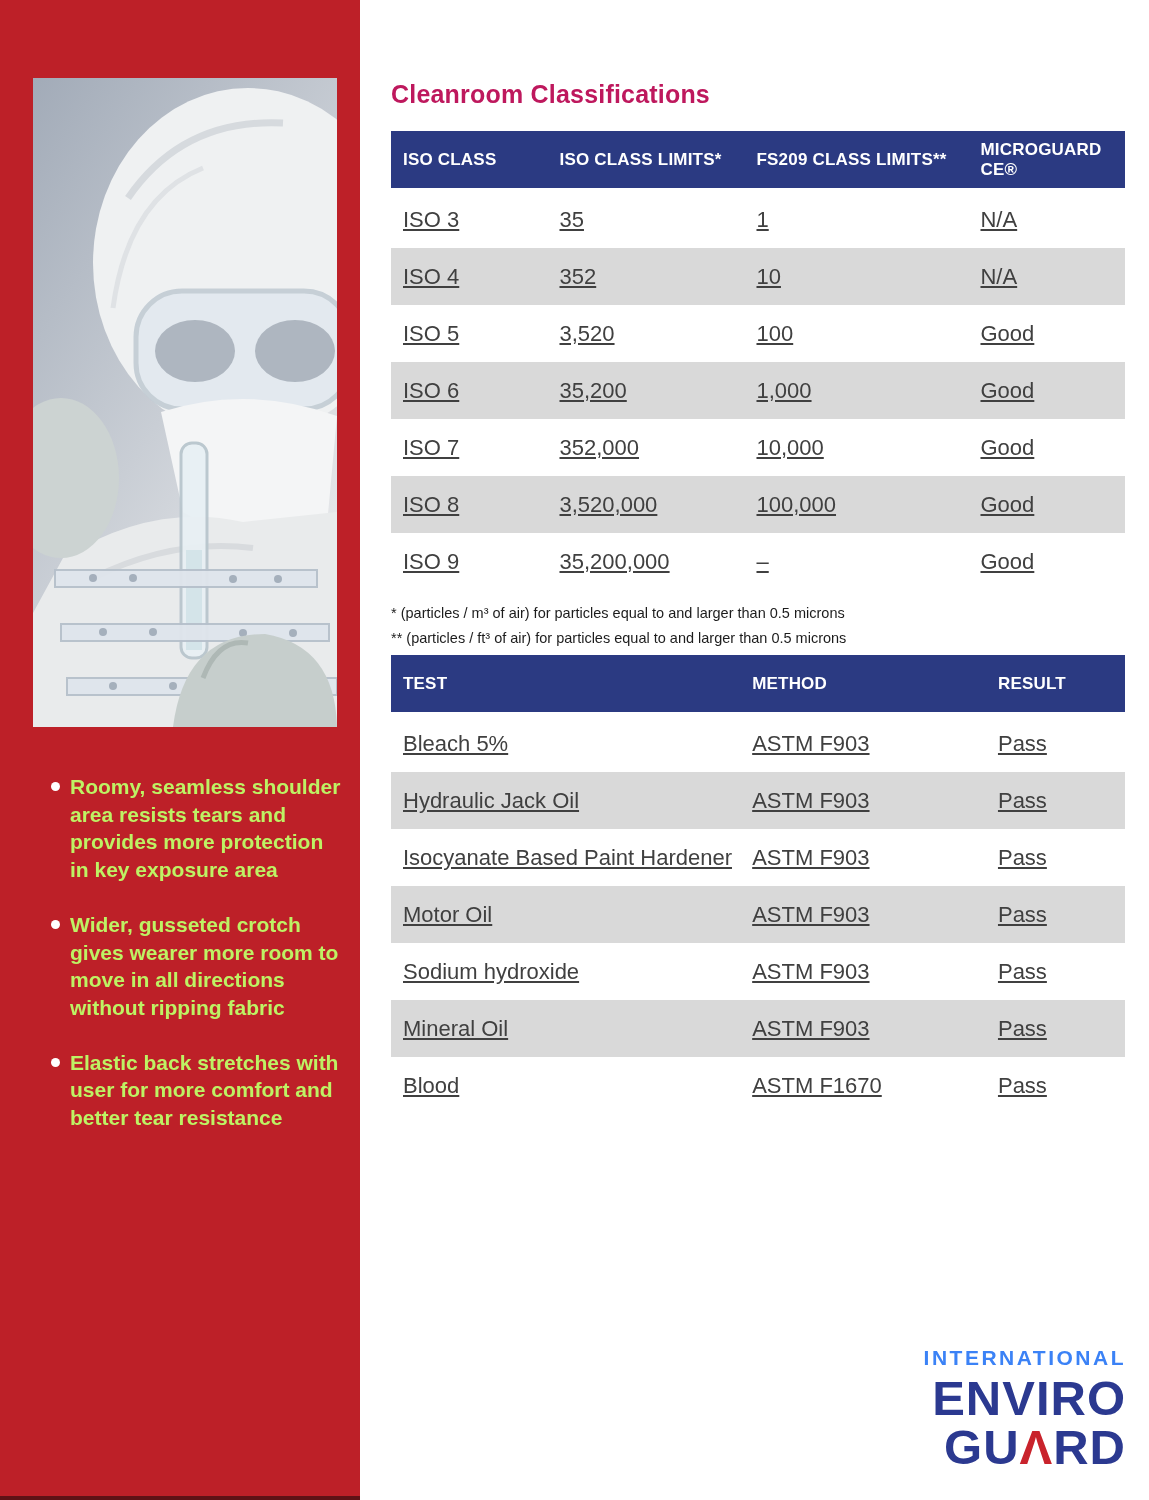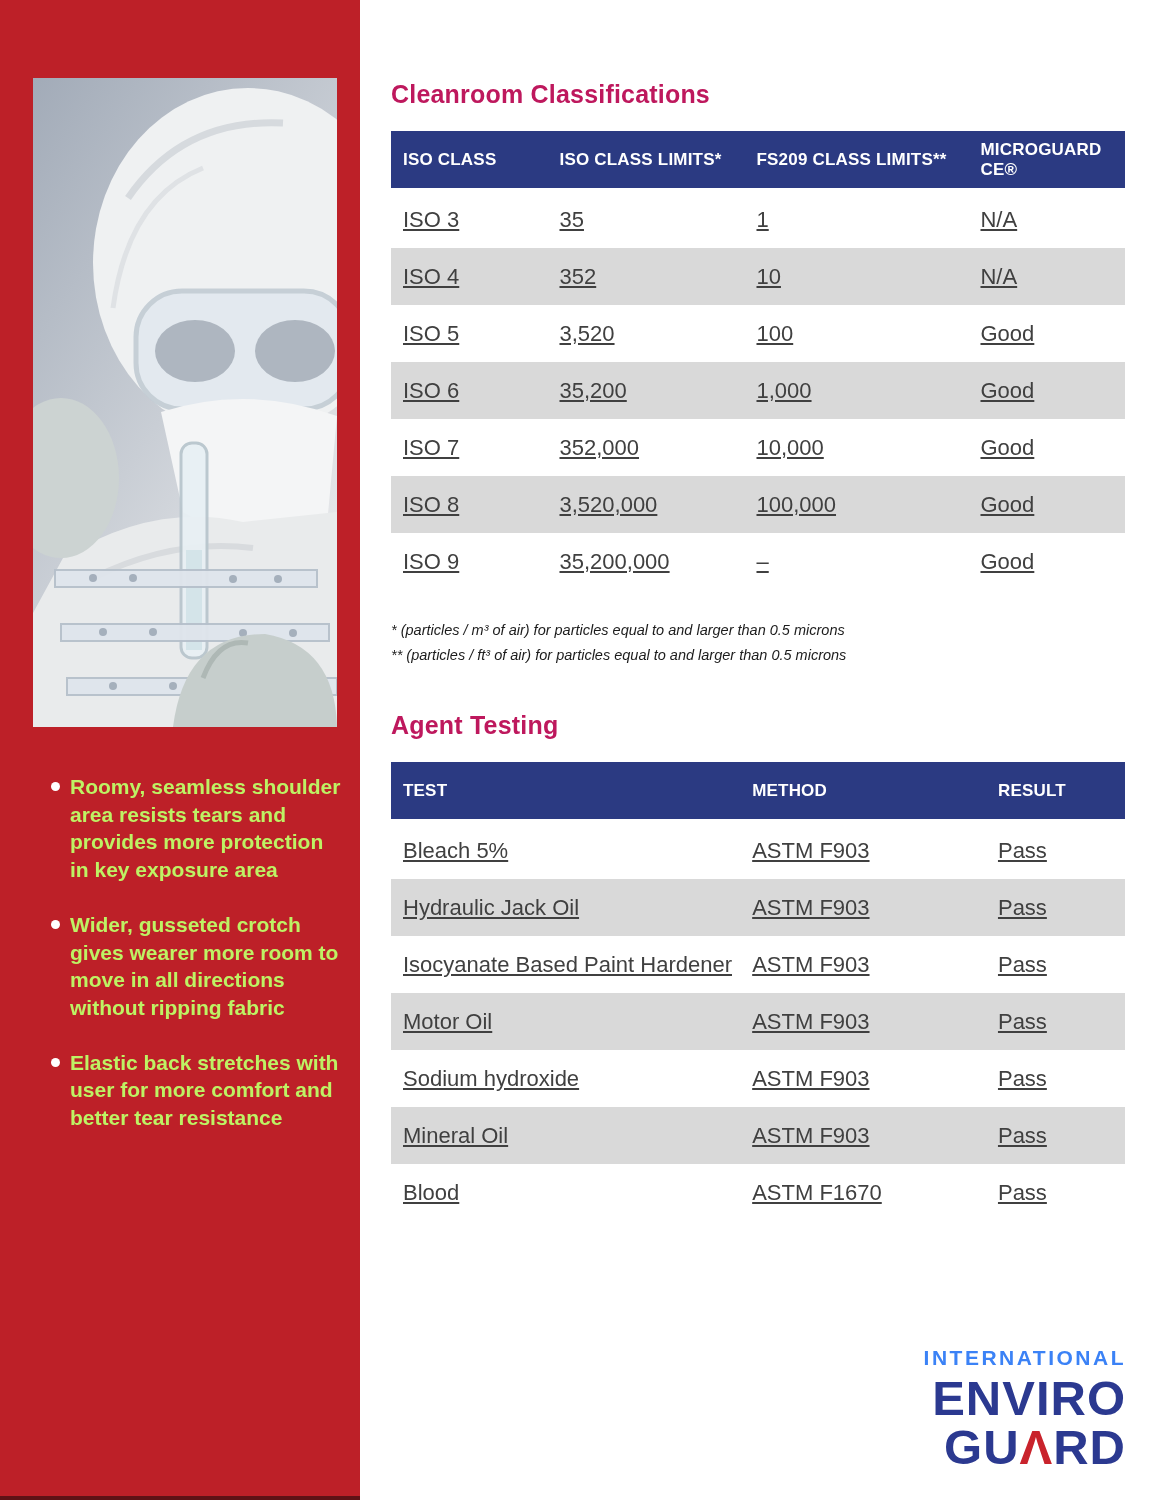--- a/index.html
+++ b/index.html
@@ -21,21 +21,21 @@
 
   table.tbl{width:100%;border-collapse:collapse;table-layout:fixed;}
   table.tbl thead th{background:#2b3a82;color:#ffffff;font-size:17px;font-weight:bold;text-align:left;
                      height:57px;padding:0 4px 0 12px;letter-spacing:.2px;border-bottom:3px solid #ffffff;}
   table.tbl td{height:57px;font-size:22px;color:#404040;padding:0 4px 0 12px;text-decoration:underline;}
   table.tbl tbody tr:nth-child(even){background:#d9d9d9;}
 
   .t1 .c1{width:21%;} .t1 .c2{width:27%;} .t1 .c3{width:31%;} .t1 .c4{width:21%;}
   .t2 .c1{width:48.5%;} .t2 .c2{width:33.5%;} .t2 .c3{width:18%;}
 
-  .footnotes{margin-top:32px;font-style:italic;}
+  .footnotes{margin-top:15px;}
   .footnotes p{margin:0 0 9px 0;font-size:14.5px;color:#1c1c1c;}
 
   
   .logo{position:absolute;right:23px;bottom:28px;text-align:right;line-height:1;}
   .logo-top{font-size:21px;font-weight:bold;letter-spacing:2.5px;color:#3b82f6;margin-bottom:6px;}
   .logo-mid,.logo-bot{font-size:49px;font-weight:bold;color:#2b3990;letter-spacing:1px;}
   .logo-mid{margin-bottom:0;}
   .logo-bot .red-a{color:#c9232c;}
 </style>
 </head>
@@ -171,21 +171,20 @@
           <td>Good</td>
         </tr>
       </tbody>
     </table>
 
     <div class="footnotes">
       <p>* (particles / m³ of air) for particles equal to and larger than 0.5 microns</p>
       <p>** (particles / ft³ of air) for particles equal to and larger than 0.5 microns</p>
     </div>
 
-    <h2 class="section-title agent">Agent Testing</h2>
 
     <table class="tbl t2">
       <thead>
         <tr>
           <th class="c1">TEST</th>
           <th class="c2">METHOD</th>
           <th class="c3">RESULT</th>
         </tr>
       </thead>
       <tbody>

